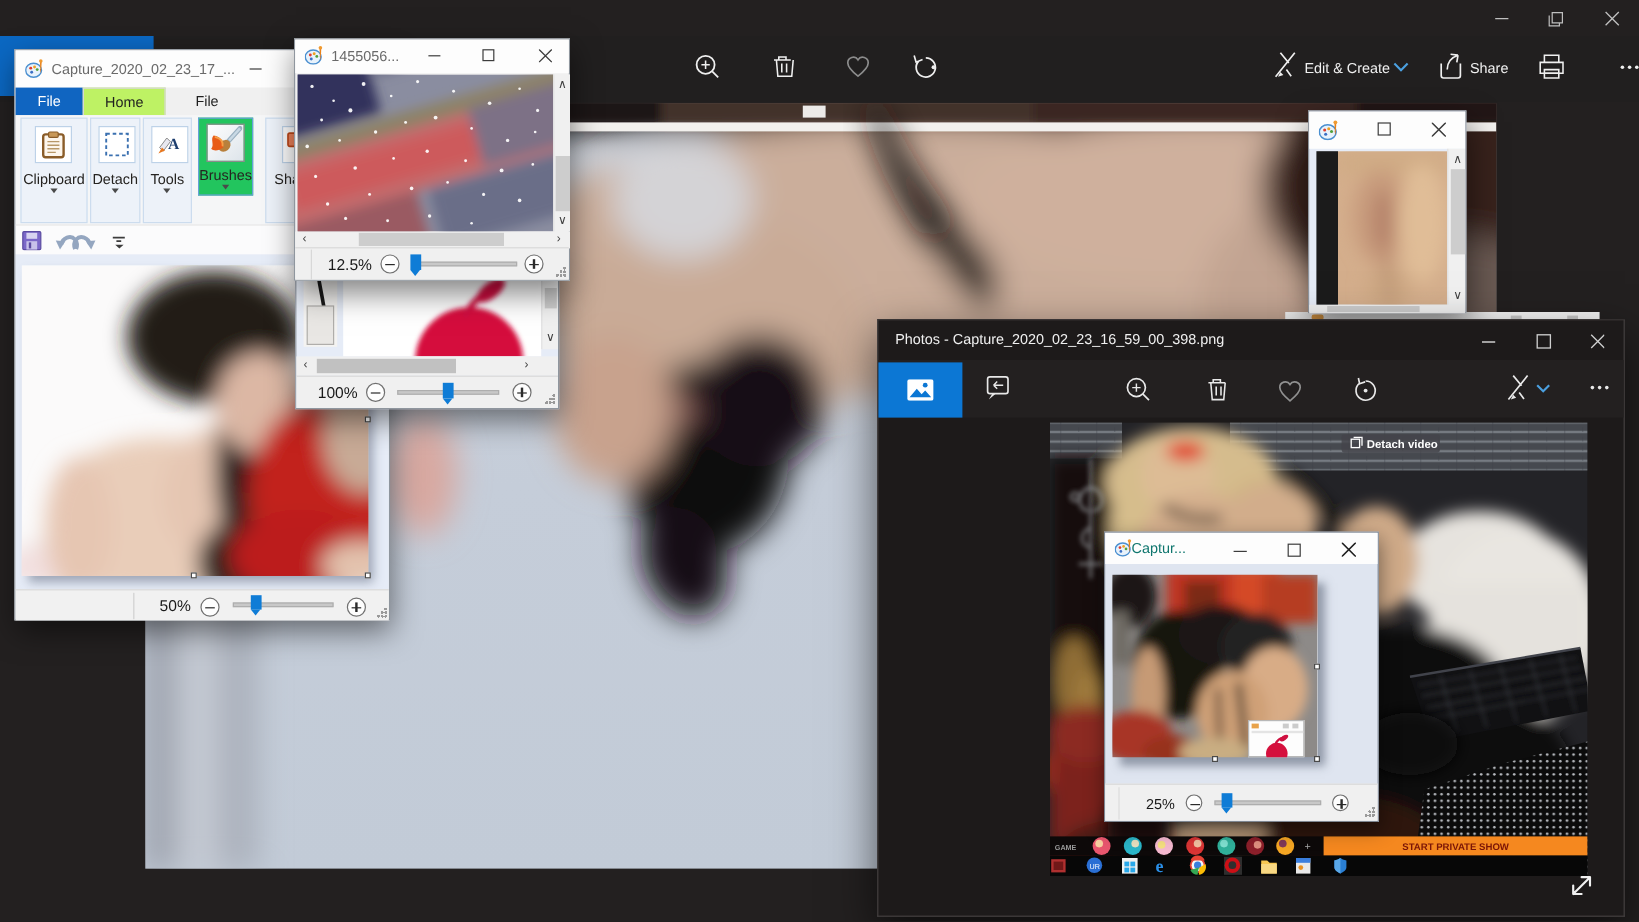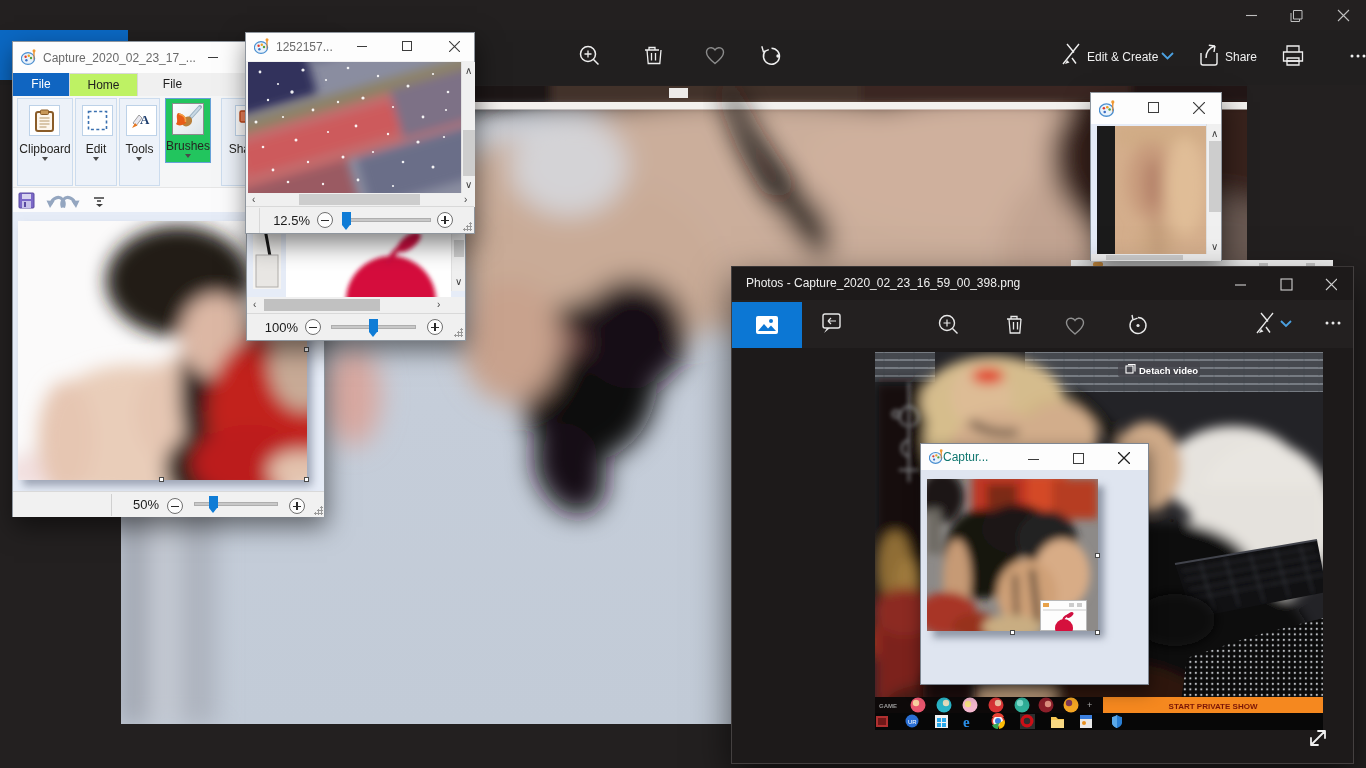--- a/index.html
+++ b/index.html
@@ -167,21 +167,21 @@
    <div class="ribox" style="left:11px;top:6px"></div>
    <svg class="abs" style="left:16px;top:10px" width="22" height="24" viewBox="0 0 22 24">
             <rect x="2" y="3" width="17" height="19" rx="2" fill="#fdf6ec" stroke="#8a5c28" stroke-width="2"></rect>
             <rect x="6.5" y="1" width="8" height="4.5" rx="1" fill="#c89858" stroke="#8a5c28" stroke-width="1"></rect>
             <g stroke="#b89868" stroke-width="1.2">
               <path d="M5.5 9h10M5.5 12h10M5.5 15h10M5.5 18h7"></path>
             </g>
           </svg>
   </div>
   <div class="rgroup" style="left:62px;top:2px;width:42px;height:88px">
-          <div class="rlabel">Edit</div>
+          <div class="rlabel">Detach</div>
           <div class="rarr"></div>
    <div class="ribox" style="left:6px;top:6px"></div>
    <svg class="abs" style="left:11px;top:11px" width="21" height="21" viewBox="0 0 21 21">
             <rect x="1.5" y="1.5" width="18" height="18" fill="none" stroke="#3a70b0" stroke-width="1.6" stroke-dasharray="3 2.4"></rect>
           </svg>
   </div>
   <div class="rgroup" style="left:106px;top:2px;width:41px;height:88px">
           <div class="rlabel">Tools</div>
           <div class="rarr"></div>
    <div class="ribox" style="left:6px;top:6px"></div>
@@ -310,21 +310,21 @@
   <div class="zc plus" style="left:180px;top:5px"></div>
   <div class="grip" style="right:2px;bottom:3px"></div>
  </div>
 </div>
 
 <div class="win" id="paint2" style="left:245px;top:32px;width:230px;height:202px;background:#f0f0f0">
  <div class="ptitle" style="height:28px">
   <svg style="position:absolute;left:8px;top:5px" width="16" height="16" viewBox="0 0 16 16">
           <use href="#plogo"></use>
         </svg>
-  <span class="txt" style="left:30px;top:7px">1252157...</span>
+  <span class="txt" style="left:30px;top:7px">1455056...</span>
   <div class="dash" style="left:111px;top:13px;width:10px"></div>
   <div class="sqr" style="left:156px;top:8px;width:10px;height:10px"></div>
   <svg class="abs" style="left:203px;top:8px" width="11" height="11" viewBox="0 0 11 11">
           <path d="M0 0l11 11M11 0L0 11" stroke="#3c3c3c" stroke-width="1.1"></path>
         </svg>
  </div>
  <svg class="abs" style="left:2px;top:29px;width:213px;height:131px" viewBox="0 0 213 131">
   <defs>
           <filter id="brb" x="-20%" y="-20%" width="140%" height="140%">
             <feGaussianBlur stdDeviation="5"></feGaussianBlur>
@@ -657,13 +657,22 @@
   <div class="abs" style="left:2px;top:8px;width:43px;height:2px;background:#e4e4e4"></div>
   <svg class="abs" style="left:10px;top:11px" width="26" height="19" viewBox="0 0 26 19">
           <circle cx="13" cy="16" r="9" fill="#d5103d"></circle>
           <path d="M12 8c1-3 4-5 6-5" stroke="#cf1040" stroke-width="2" fill="none"></path>
           <ellipse cx="19" cy="3" rx="4" ry="2" fill="#cf1040" transform="rotate(-35 19 3)"></ellipse>
         </svg>
  </div>
  <div class="handle" style="left:174px;top:109px"></div>
  <div class="handle" style="left:174px;top:186px"></div>
  <div class="handle" style="left:89px;top:186px"></div>
+ <div class="zoombar" style="height:31px">
+  <div class="abs" style="left:11px;top:2px;width:1px;height:27px;background:#dddddd"></div>
+  <div class="abs" style="left:14px;top:9px;width:44px;text-align:right;font-size:12px;color:#1a1a1a">25%</div>
+  <div class="zc" style="left:67px;top:8px;width:14px;height:14px"></div>
+  <div class="ztrack" style="left:91px;top:13px;width:89px"></div>
+  <div class="zthumb" style="left:97px;top:7px;height:12px"></div>
+  <div class="zc plus" style="left:189px;top:8px;width:14px;height:14px"></div>
+  <div class="grip" style="right:2px;bottom:3px"></div>
+ </div>
 </div>
 </div>
 </body></html>

